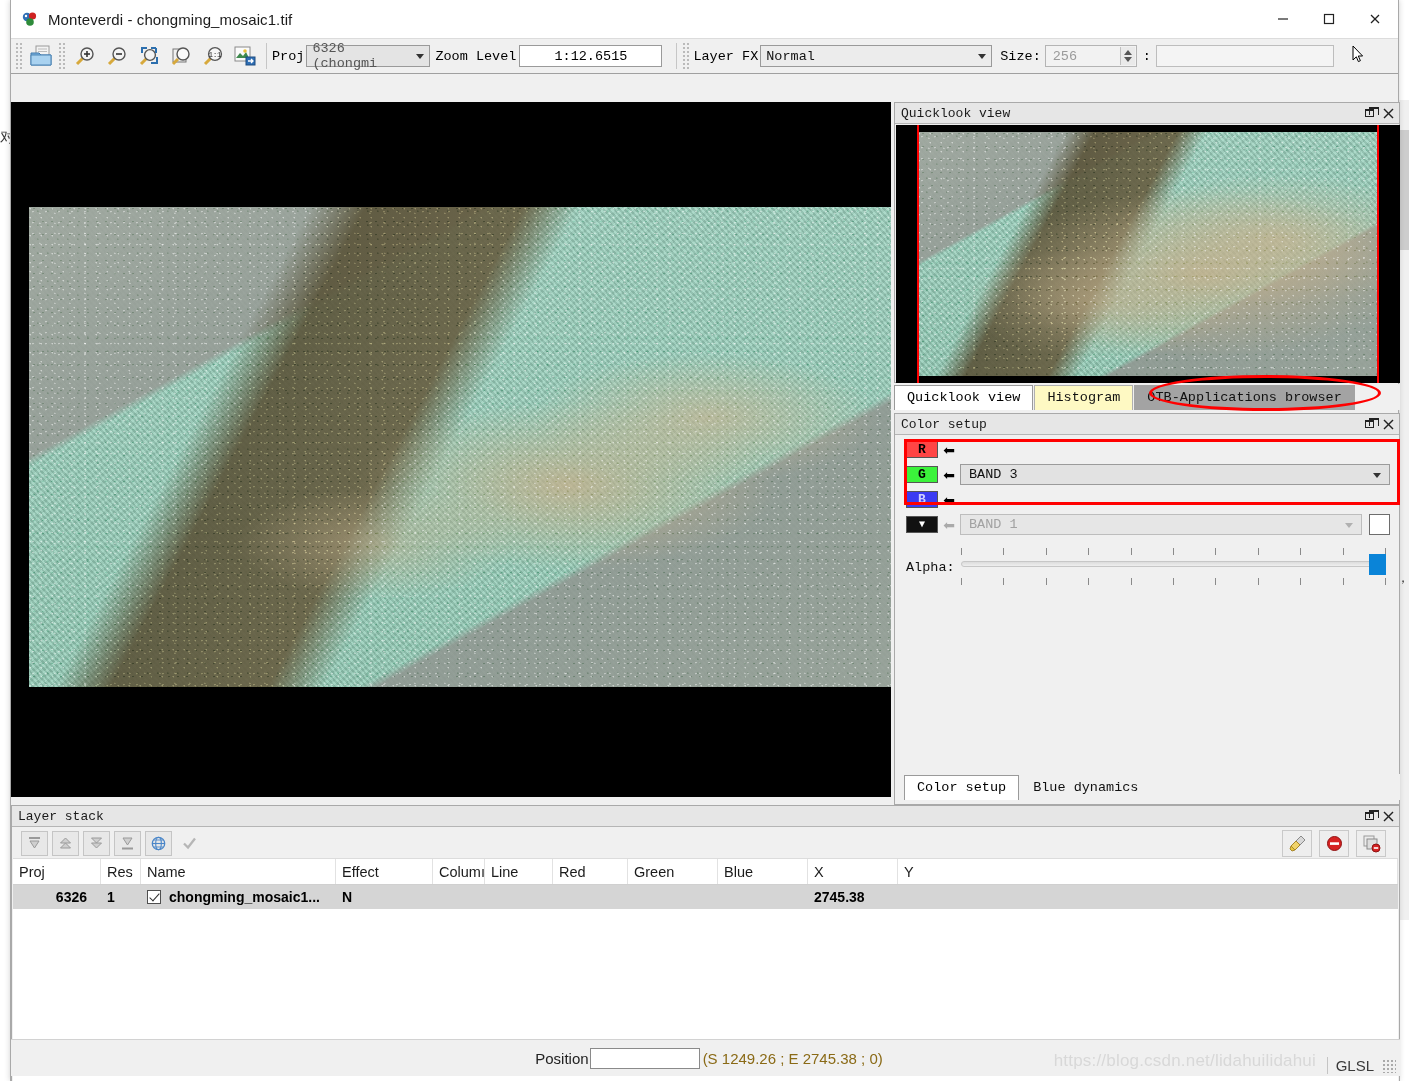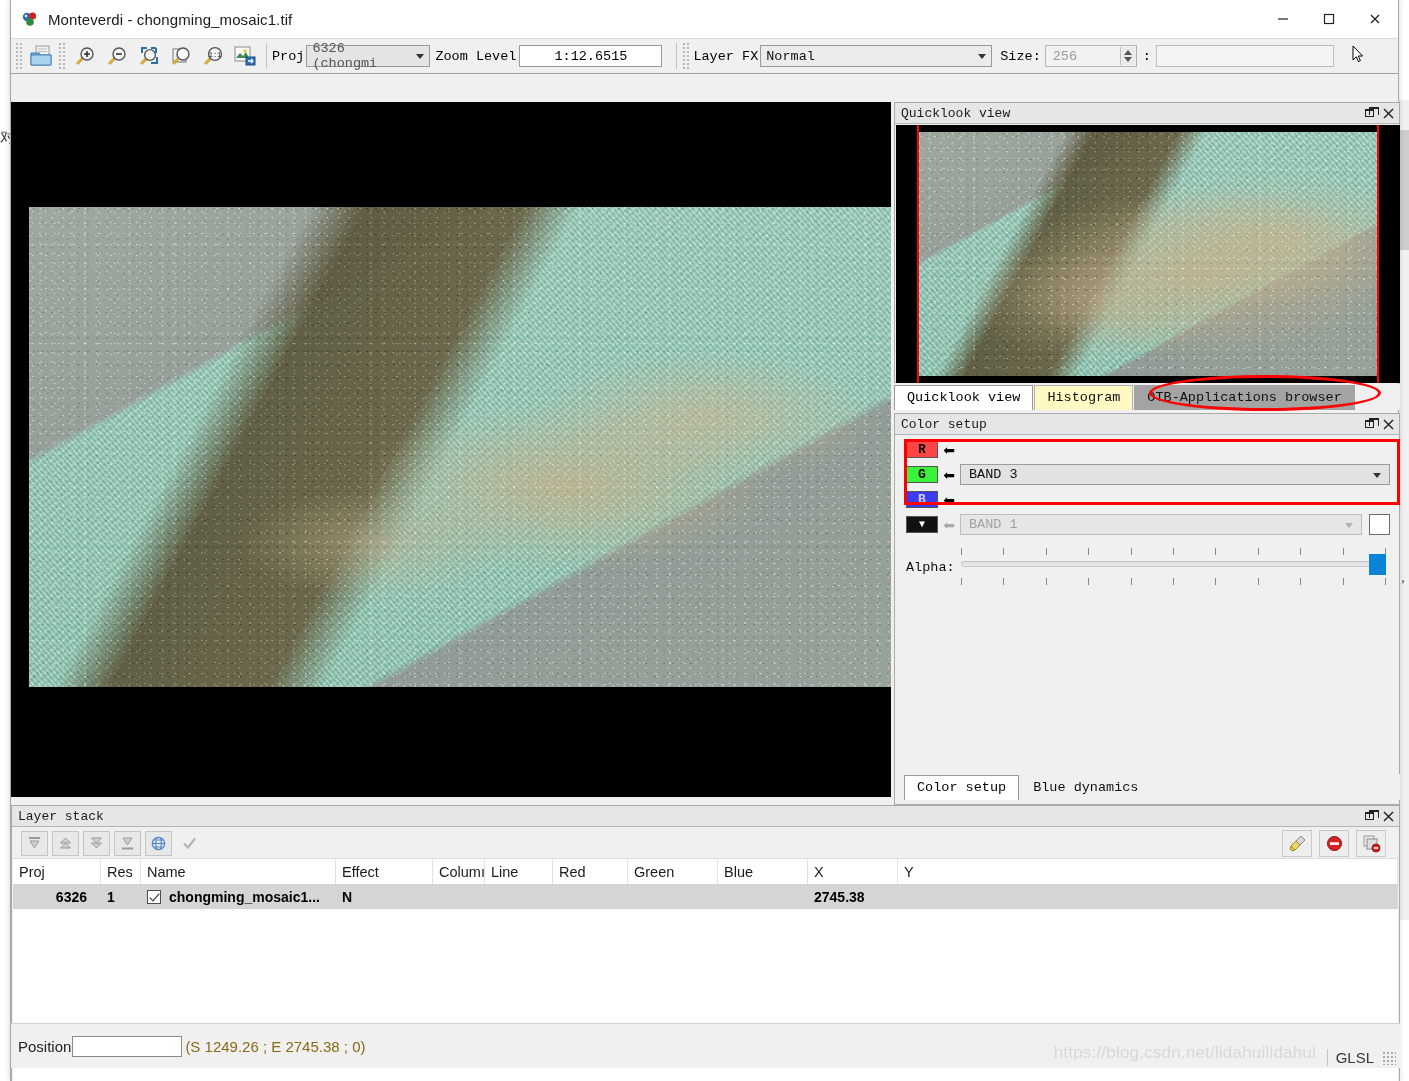--- a/index.html
+++ b/index.html
@@ -320,23 +320,23 @@
     width: 14px; height: 14px; background: #fff; border: 1px solid #4f4f4f;
     position: relative; margin-right: 8px; flex: none;
   }
   .row-check::after {
     content: ""; position: absolute; left: 4px; top: 0px; width: 4px; height: 9px;
     border: solid #303030; border-width: 0 1.6px 1.6px 0; transform: rotate(42deg);
   }
 
   
   #statusbar {
-    position: absolute; left: 0; bottom: 12px; width: 1389px; height: 45px;
+    position: absolute; left: 0; bottom: 4px; width: 1389px; height: 37px;
     background: #f0f0f0; border-top: 1px solid #d2d2d2;
-    display: flex; align-items: center; padding-left: 7px;
+    display: flex; align-items: center; padding-left: 7px; justify-content: center;
   }
   .status-label { font-size: 15px; color: #222; }
   .status-field {
     width: 110px; height: 21px; background: #fff; border: 1px solid #8a8a8a;
     margin: 0 1px;
   }
   .status-coords {
     font-size: 15px; color: #8a6a16; margin-left: 2px; white-space: nowrap;
   }
   .watermark {

